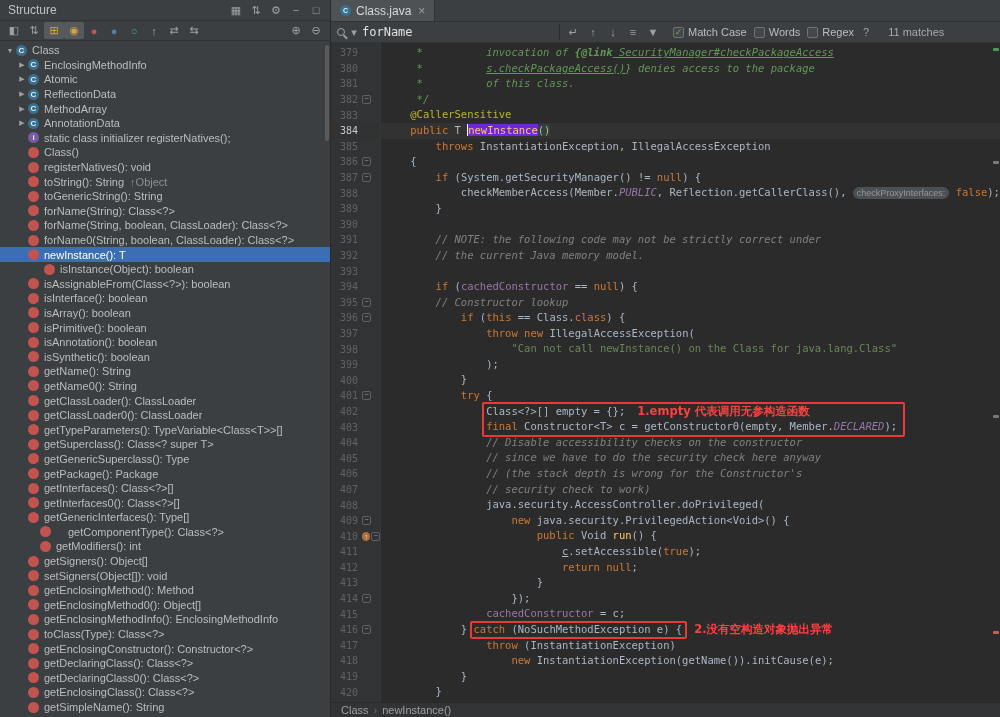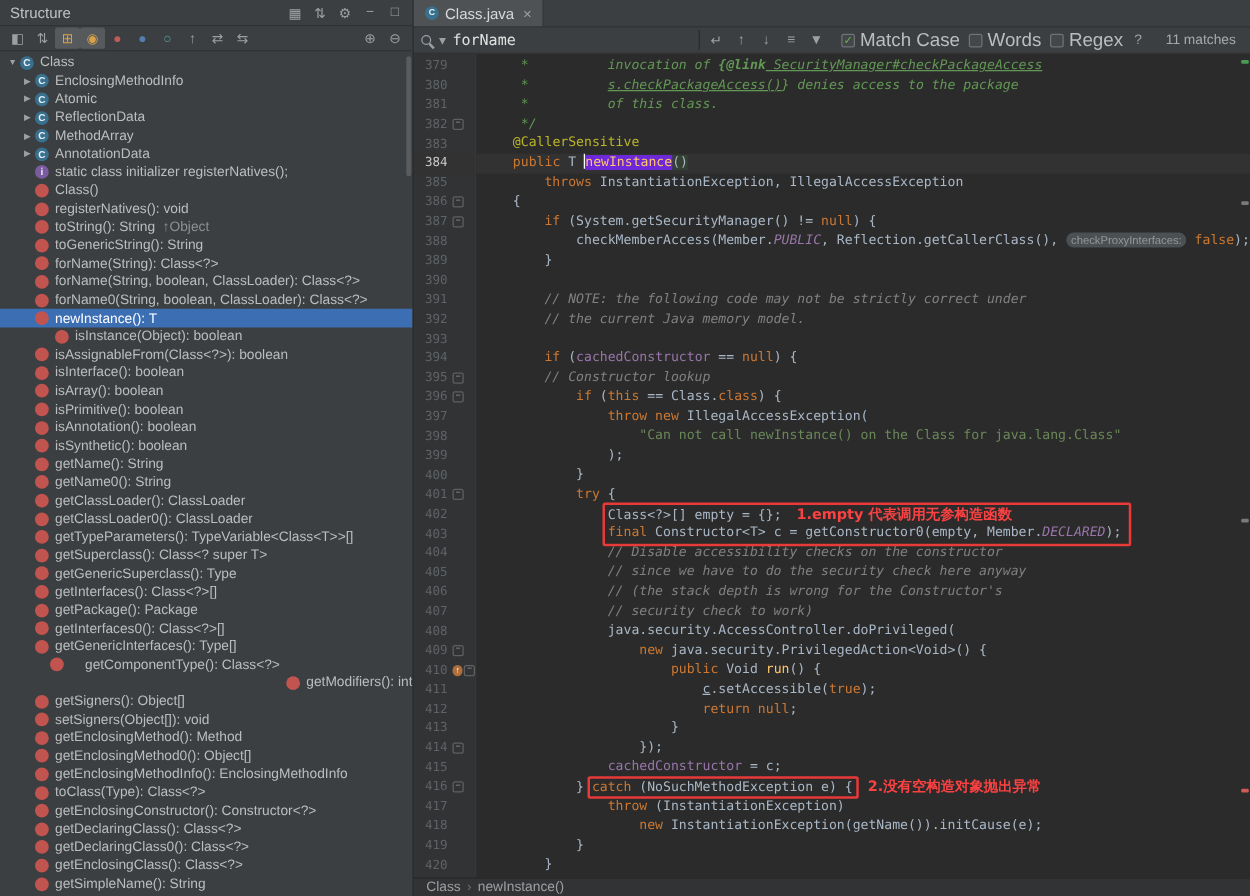--- a/index.html
+++ b/index.html
@@ -41,21 +41,21 @@
   .searchbar { height:21px; background:#3c3f41; border-bottom:1px solid #323232;
                display:flex; align-items:center; padding:0 6px; gap:3px; }
   .mag { width:8px; height:8px; border:1.5px solid #9aa0a6; border-radius:50%; position:relative; flex:none; margin-right:1px; }
   .mag::after { content:""; position:absolute; width:5px; height:1.5px; background:#9aa0a6;
                 transform:rotate(45deg); right:-4px; bottom:-2px; }
   .squery { width:198px; font-family:"DejaVu Sans Mono", monospace; font-size:12px; color:#e0e0e0;
             border-right:1px solid #2b2b2b; height:16px; line-height:16px; }
   .sopt { display:flex; align-items:center; gap:4px; margin-left:7px; }
   .cb { width:11px; height:11px; background:#43474a; border:1px solid #6f7375; border-radius:2px;
         display:flex; align-items:center; justify-content:center; font-size:9px; color:#62b543; flex:none; }
-  .cb-label { font-size:15px; color:#bbbdbf; }
+  .cb-label { font-size:11px; color:#bbbdbf; }
   .shelp { font-size:11px; color:#9da0a3; margin-left:6px; }
   .smatches { font-size:11px; color:#a7a9ab; margin-left:16px; }
 
   .codewrap { flex:1; display:flex; position:relative; overflow:hidden; }
   .gutter { width:50px; background:#313335; border-right:1px solid #353739; padding-top:2px; flex:none; }
   .grow { height:15.6px; display:flex; align-items:center; position:relative; }
   .grow.cur { background:#323232; }
   .lnum { flex:1; text-align:right; padding-right:4px; font-family:"DejaVu Sans Mono", monospace;
           font-size:10px; color:#606366; }
   .grow.cur .lnum { color:#c8c8c8; }
@@ -278,43 +278,43 @@
           <span class="tlabel">getSuperclass(): Class&lt;? super T&gt;</span>
         </div>
         <div class="trow" style="padding-left: 16px;">
           <span class="arrow"></span>
           <span class="ticon method"></span>
           <span class="tlabel">getGenericSuperclass(): Type</span>
         </div>
         <div class="trow" style="padding-left: 16px;">
           <span class="arrow"></span>
           <span class="ticon method"></span>
+          <span class="tlabel">getPackage(): Package</span>
+        </div>
+        <div class="trow" style="padding-left: 16px;">
+          <span class="arrow"></span>
+          <span class="ticon method"></span>
           <span class="tlabel">getInterfaces(): Class&lt;?&gt;[]</span>
         </div>
         <div class="trow" style="padding-left: 16px;">
           <span class="arrow"></span>
           <span class="ticon method"></span>
-          <span class="tlabel">getPackage(): Package</span>
-        </div>
-        <div class="trow" style="padding-left: 16px;">
-          <span class="arrow"></span>
-          <span class="ticon method"></span>
           <span class="tlabel">getInterfaces0(): Class&lt;?&gt;[]</span>
         </div>
         <div class="trow" style="padding-left: 16px;">
           <span class="arrow"></span>
           <span class="ticon method"></span>
           <span class="tlabel">getGenericInterfaces(): Type[]</span>
         </div>
         <div class="trow" style="padding-left: 16px; gap: 12px;">
           <span class="arrow"></span>
           <span class="ticon method"></span>
           <span class="tlabel">getComponentType(): Class&lt;?&gt;</span>
         </div>
-        <div class="trow" style="padding-left: 28px; justify-content: flex-end;">
+        <div class="trow" style="padding-left: 28px;">
           <span class="arrow"></span>
           <span class="ticon method"></span>
           <span class="tlabel">getModifiers(): int</span>
         </div>
         <div class="trow" style="padding-left: 16px;">
           <span class="arrow"></span>
           <span class="ticon method"></span>
           <span class="tlabel">getSigners(): Object[]</span>
         </div>
         <div class="trow" style="padding-left: 16px;">

